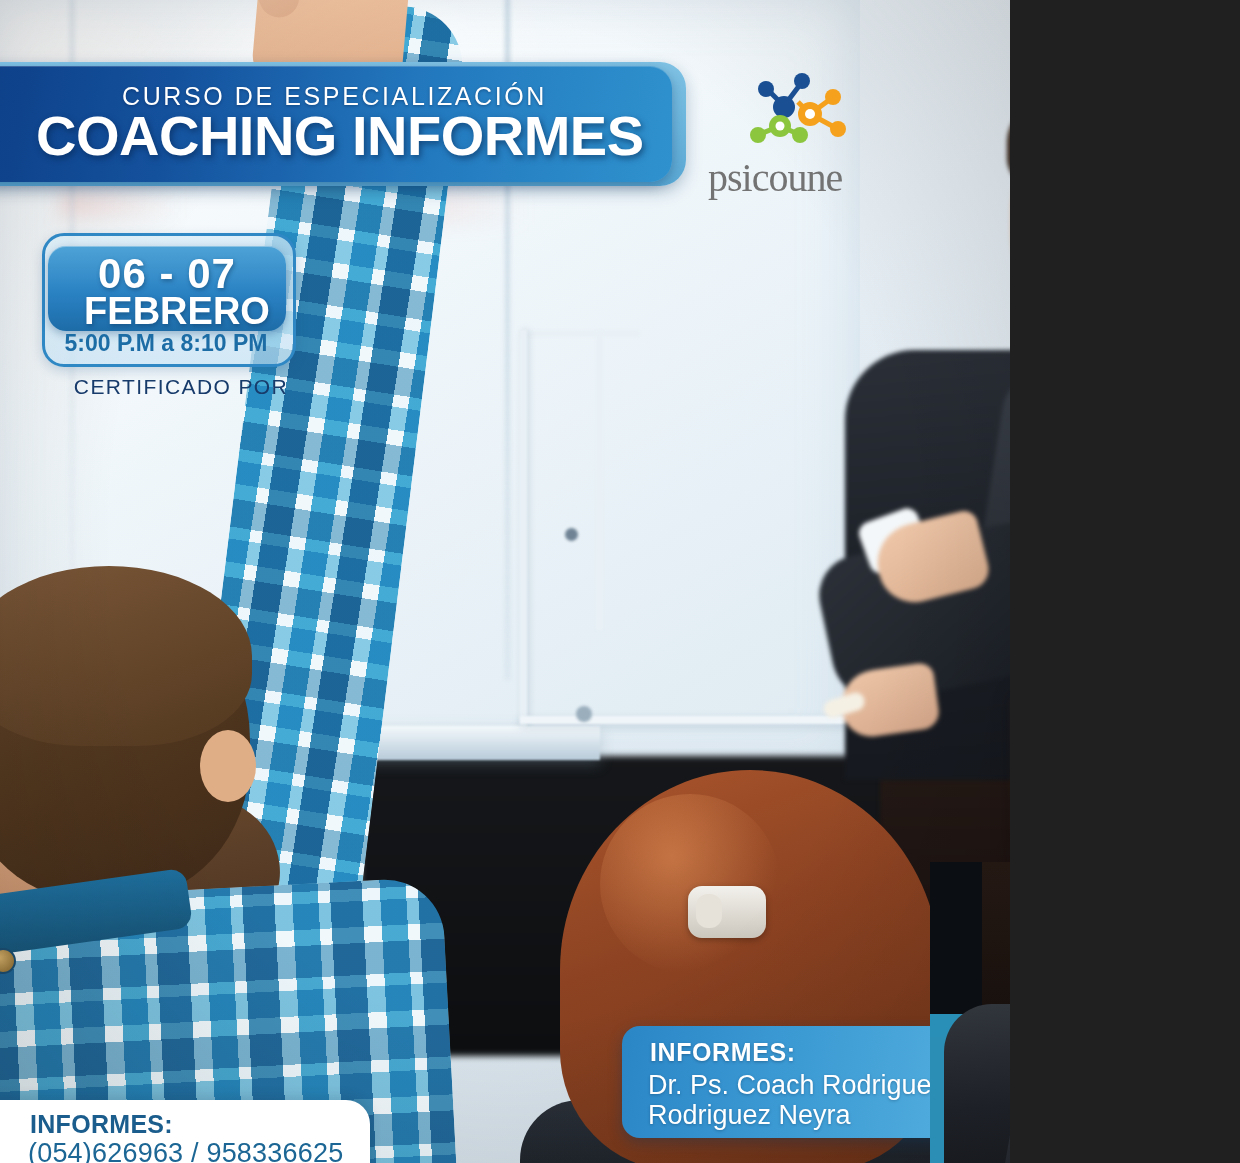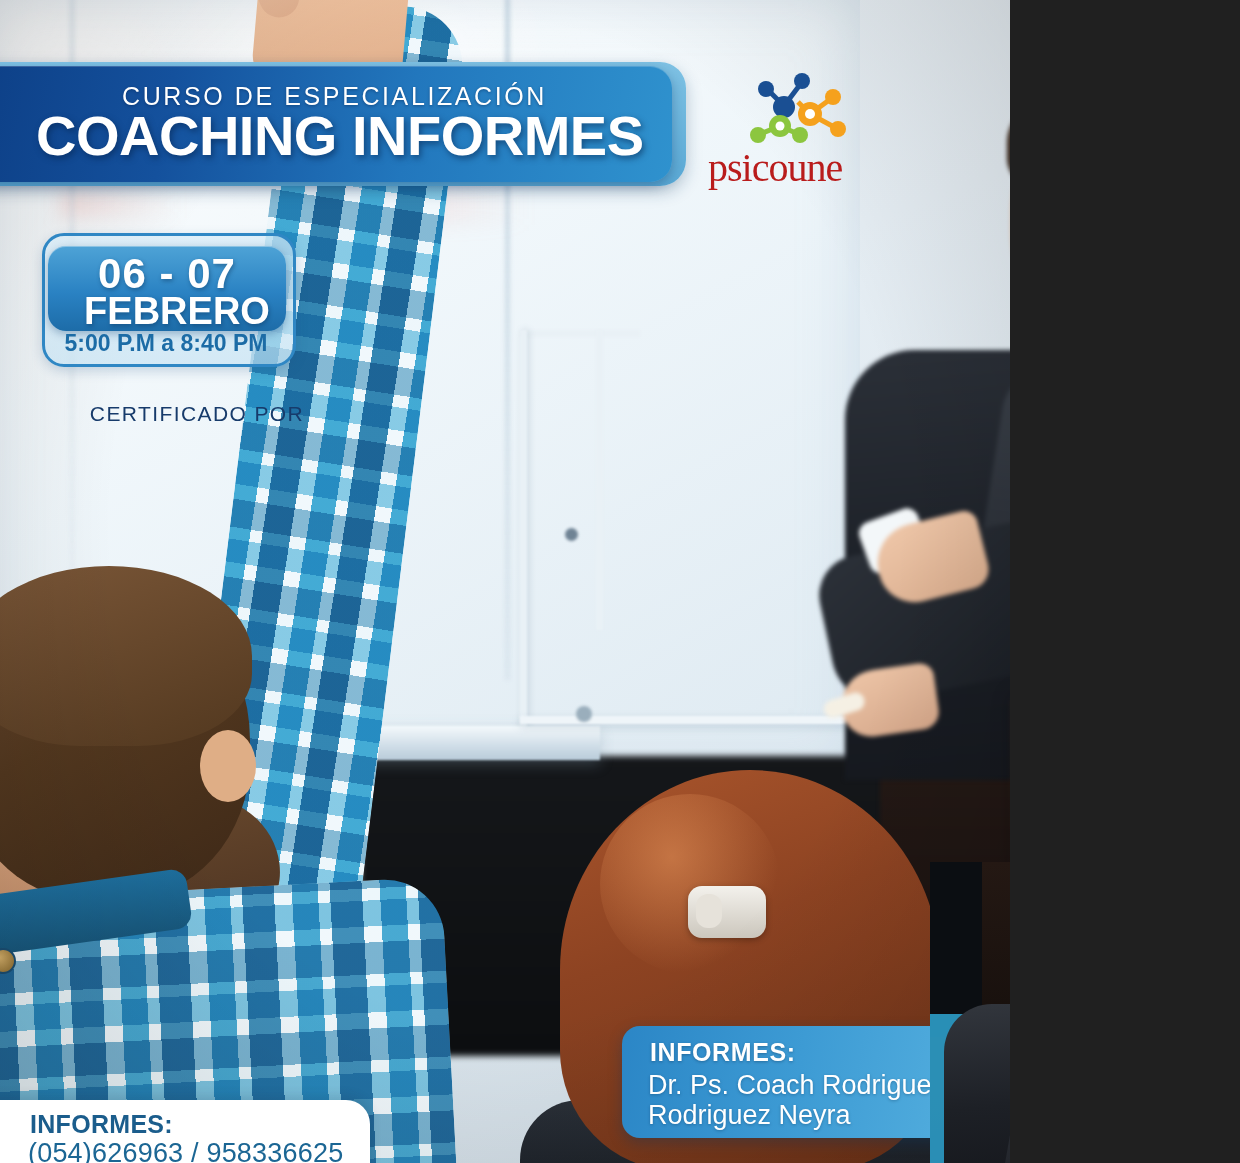--- a/index.html
+++ b/index.html
@@ -366,23 +366,23 @@
   .title-main {
     position:absolute; left:36px; top:108px;
     color:#ffffff; font-size:56px; font-weight:bold; letter-spacing:-0.5px;
     text-shadow: 2px 3px 6px rgba(5,35,75,.55);
     line-height:1;
   }
 
   
   .logo { position:absolute; left:706px; top:72px; width:160px; height:112px; }
   .logo-word {
-    position:absolute; left:2px; top:72px;
+    position:absolute; left:2px; top:82px;
     font-family:"Liberation Serif", serif;
-    font-size:40px; color:#b91c1c; letter-spacing:-1px; font-weight:400;
+    font-size:40px; color:#737373; letter-spacing:-1px; font-weight:400;
   }
 
   
   .date-outer {
     position:absolute; left:42px; top:233px; width:248px; height:128px;
     border:3px solid #2f87c4; border-radius:22px;
     background: linear-gradient(180deg, rgba(214,235,247,.72), rgba(196,226,243,.65));
     box-shadow: 0 4px 12px rgba(30,80,130,.22);
   }
   .date-inner {
@@ -400,22 +400,22 @@
     position:absolute; left:0; right:0; top:44px; text-align:center;
     color:#fff; font-size:38px; font-weight:bold; letter-spacing:0px;
     text-shadow: 1px 2px 4px rgba(10,50,90,.45);
     padding-left: 20px;
   }
   .date-time {
     position:absolute; left:42px; top:330px; width:248px; text-align:center;
     color:#1c6ca6; font-size:23px; font-weight:bold;
   }
   .cert-line1 {
-    position:absolute; left:58px; top:375px; width:278px; text-align:center;
-    color:#173b6b; font-size:21px; letter-spacing:1.4px; font-weight:400;margin-top:27px;
+    position:absolute; left:42px; top:375px; width:278px; text-align:center;
+    color:#173b6b; font-size:21px; letter-spacing:1.4px; font-weight:400;
   }
   .cert-line2 {
     position:absolute; left:22px; top:398px; width:318px; text-align:center;
     color:#13396a; font-size:24px; font-weight:bold; letter-spacing:.4px;
   }
 
   
   .docente {
     position:absolute; left:622px; top:1026px; width:420px; height:112px;
     background: linear-gradient(100deg,#2b86c6 0%, #3d9bd4 42%, #5cb6e2 100%);
@@ -638,21 +638,21 @@
       <circle cx="74" cy="54" r="4.5" fill="#ffffff"></circle>
     </svg>
     <div class="logo-word">psicoune</div>
   </div>
 
   <div class="date-outer"></div>
   <div class="date-inner">
     <div class="date-days">06 - 07</div>
     <div class="date-month">FEBRERO</div>
   </div>
-  <div class="date-time">5:00 P.M a 8:40 PM</div>
+  <div class="date-time">5:00 P.M a 8:10 PM</div>
   <div class="cert-line1">CERTIFICADO POR</div>
 
   <div class="docente">
     <div class="doc-label">INFORMES:</div>
     <div class="doc-name">Dr. Ps. Coach Rodriguez Rodriguez Neyra</div>
   </div>
 
   <div class="inset">
     <div class="i-bg"></div>
     <div class="i-bgpanel"></div>

